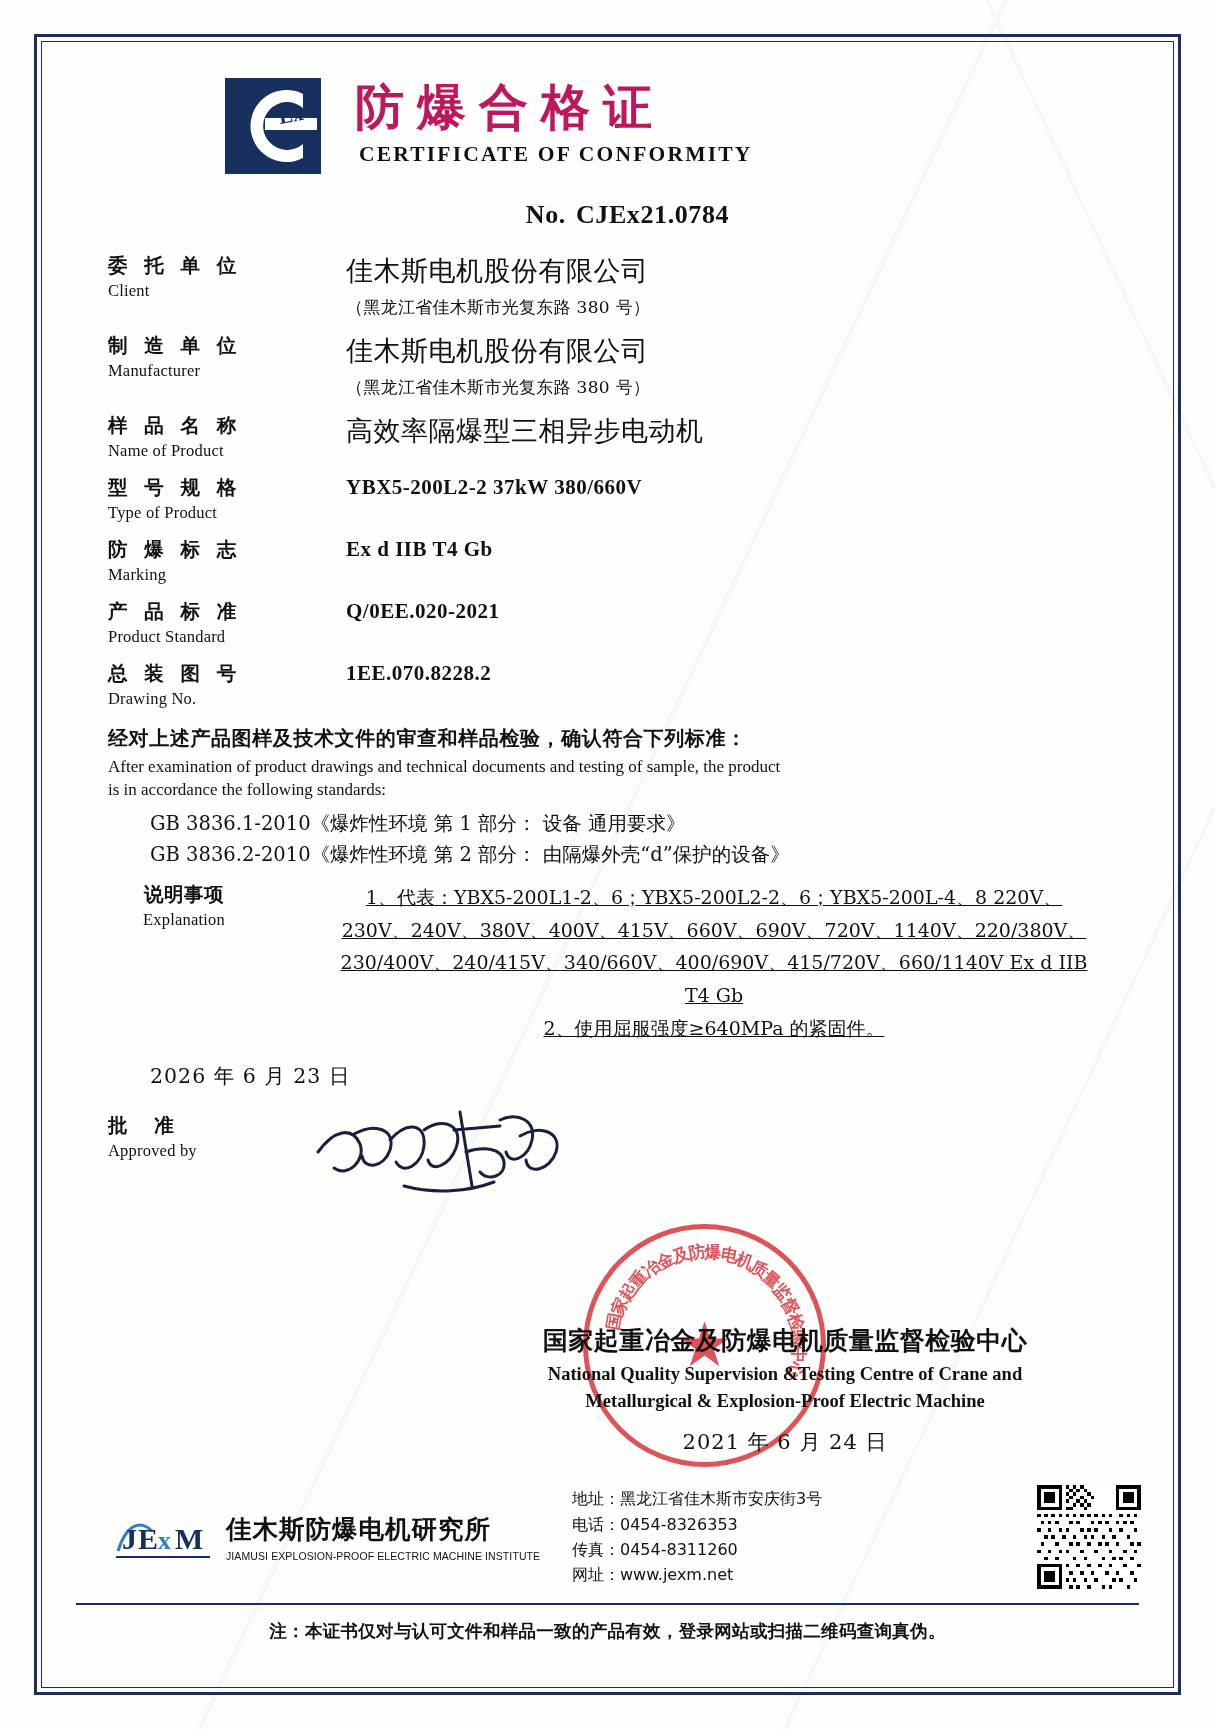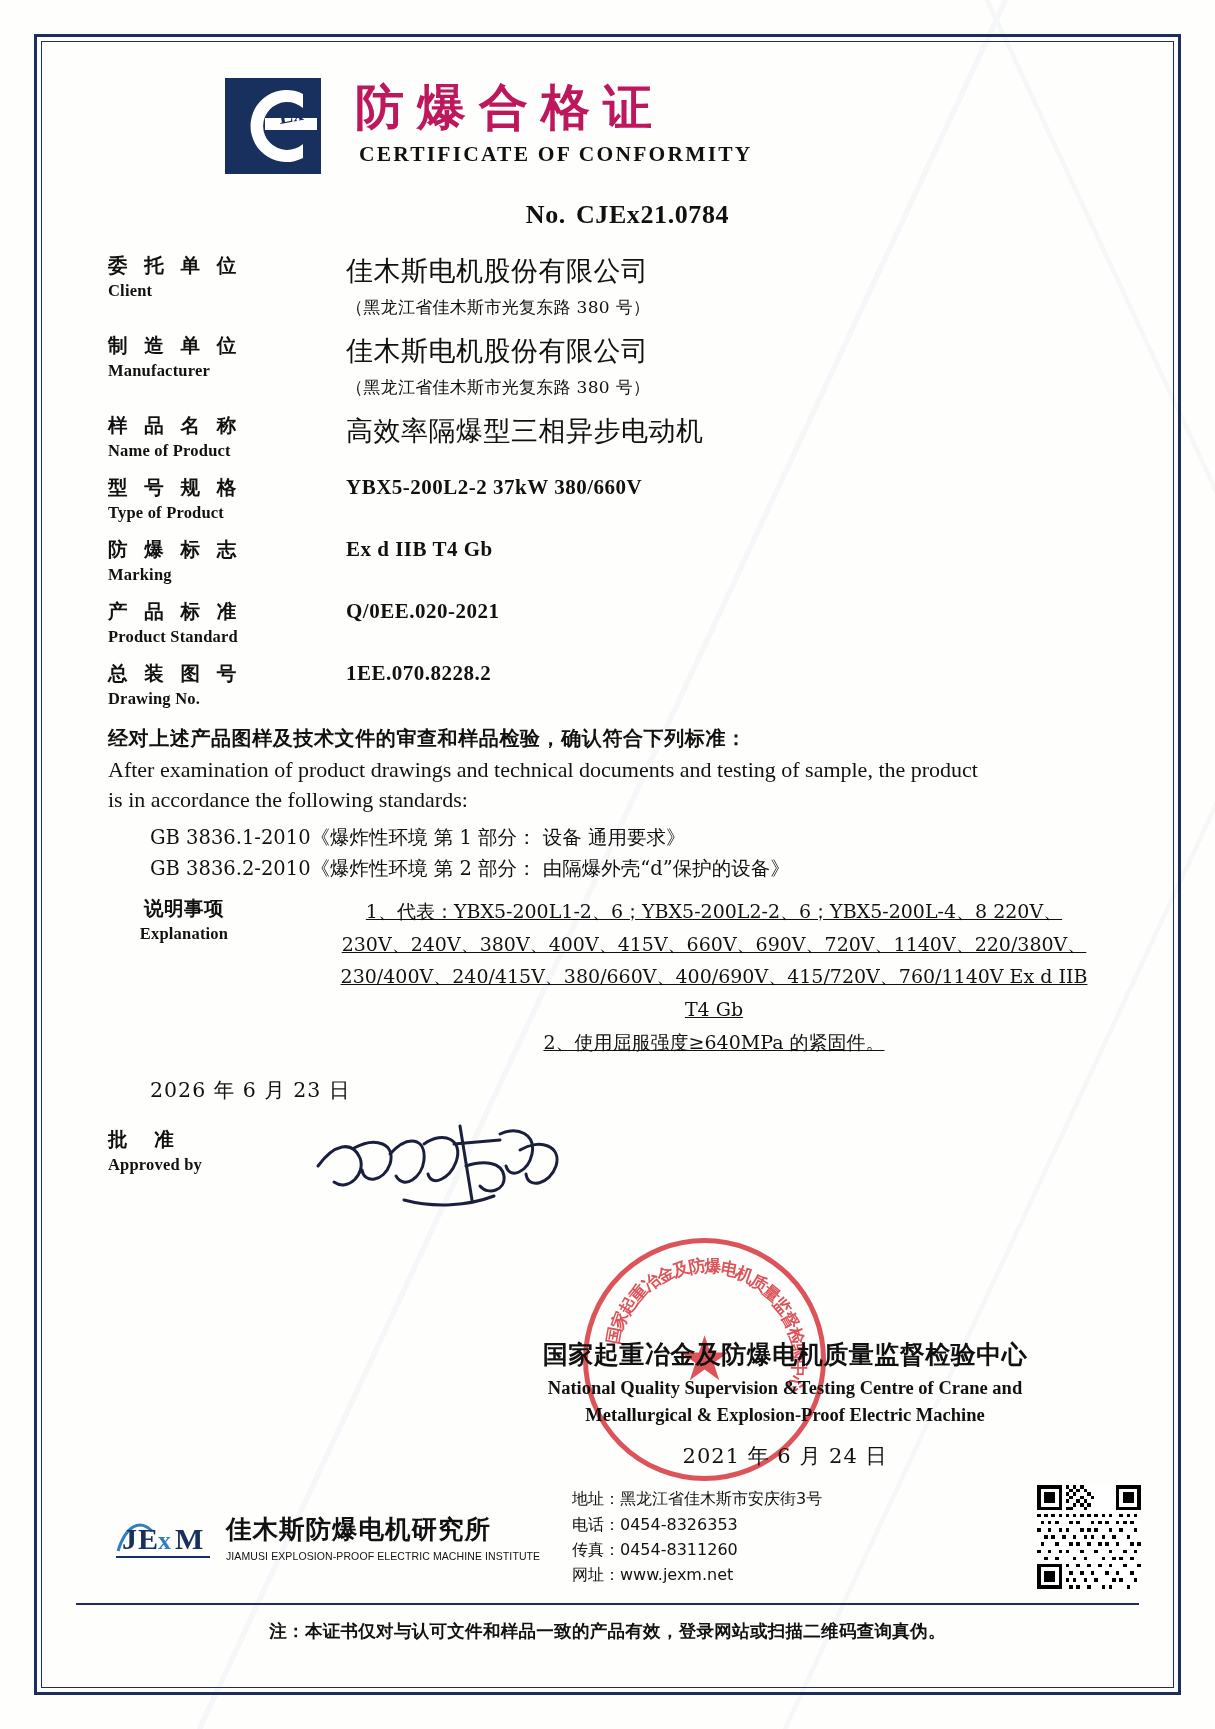--- a/index.html
+++ b/index.html
@@ -115,21 +115,21 @@
     font-family: "DejaVu Serif", serif;
     font-size: 19.5px;
     font-weight: bold;
     letter-spacing: 5px;
     white-space: nowrap;
   }
   .flabel .cn.wide { letter-spacing: 10px; }
   .flabel .en {
     font-family: "Liberation Serif", serif;
     font-size: 16.5px;
-    font-weight: bold;
+    font-weight: normal;
     margin-top: 2px;
     letter-spacing: 0.2px;
   }
   .fvalue {
     padding-left: 42px;
     padding-top: 1px;
   }
   .fvalue .v1 {
     font-family: "DejaVu Serif", serif;
     font-size: 27px;
@@ -154,21 +154,21 @@
     width: 1000px;
   }
   .para-cn {
     font-family: "DejaVu Serif", serif;
     font-size: 20px;
     font-weight: bold;
     letter-spacing: 0.6px;
   }
   .para-en {
     font-family: "Liberation Serif", serif;
-    font-size: 22px;
+    font-size: 17px;
     line-height: 1.38;
     margin-top: 3px;
   }
   .std-list {
     margin-top: 6px;
     margin-left: 42px;
     font-family: "DejaVu Serif", serif;
     font-size: 19.5px;
     line-height: 1.62;
   }
@@ -478,21 +478,21 @@
     </div>
 
     <div class="explain">
       <div class="flabel">
         <div class="cn" style="letter-spacing:0.5px">说明事项</div>
         <div class="en">Explanation</div>
       </div>
       <div class="ex-body">
         <div class="line">1、代表：YBX5-200L1-2、6；YBX5-200L2-2、6；YBX5-200L-4、8   220V、</div>
         <div class="line">230V、240V、380V、400V、415V、660V、690V、720V、1140V、220/380V、</div>
-        <div class="line">230/400V、240/415V、380/660V、400/690V、415/720V、760/1140V   Ex d IIB</div>
+        <div class="line">230/400V、240/415V、340/660V、400/690V、415/720V、660/1140V   Ex d IIB</div>
         <div class="line">T4 Gb</div>
         <div class="line">2、使用屈服强度≥640MPa 的紧固件。</div>
       </div>
     </div>
 
     <div class="valid">
       <div class="vv">2026 年 6 月 23 日</div>
     </div>
 
     <div class="approved">

